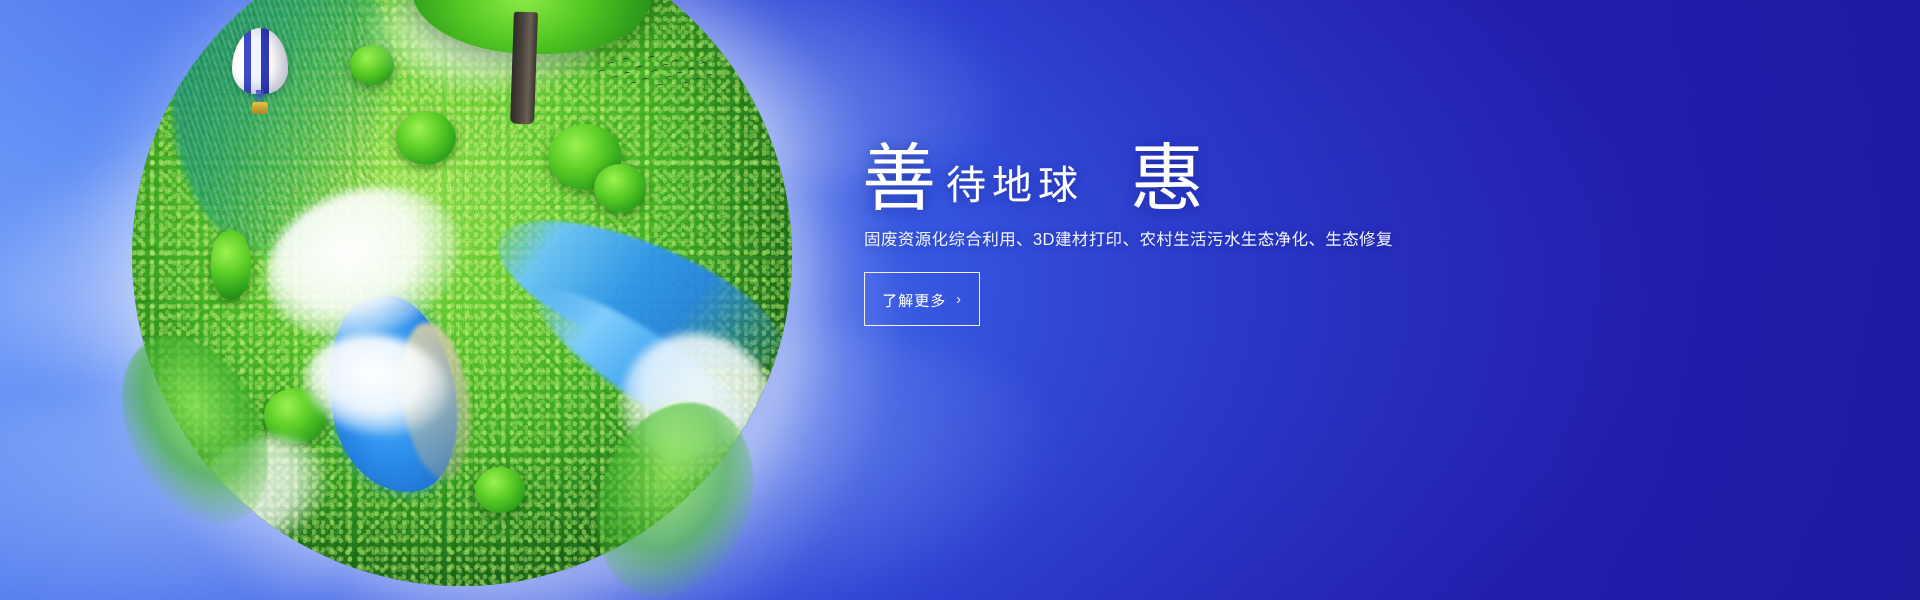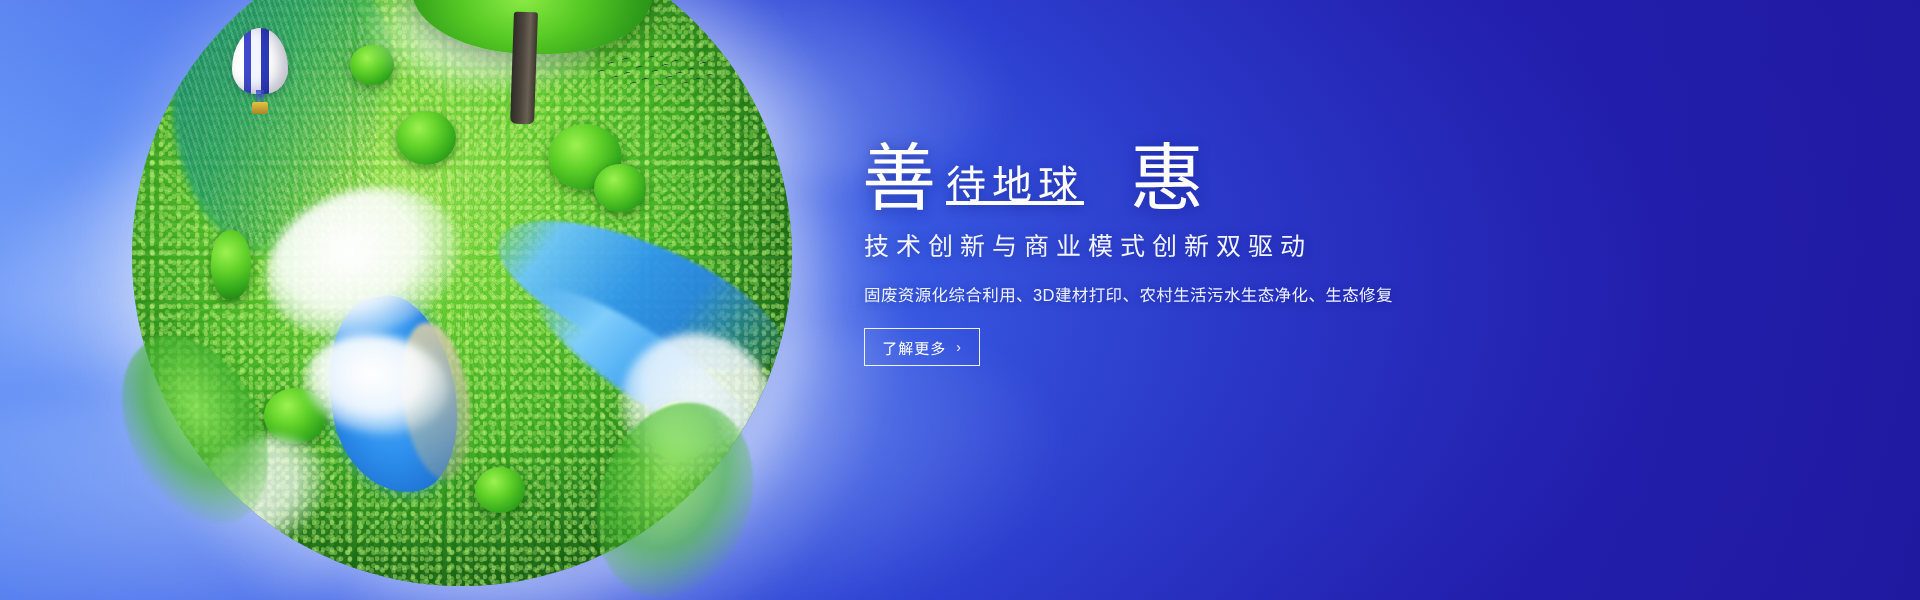--- a/index.html
+++ b/index.html
@@ -241,21 +241,20 @@
     text-shadow:0 2px 14px rgba(10,20,110,.45);
     position:relative;top:2px;
   }
   .h-small{
     font-family:"Liberation Serif","DejaVu Serif",serif;
     font-size:40px;line-height:1;
     font-weight:400;
     letter-spacing:6px;
     padding:0 0 8px 10px;
     text-shadow:0 2px 12px rgba(10,20,110,.45);
-    text-decoration:underline;
   }
   .h-gap{width:46px;flex:0 0 46px;}
 
   .subtitle{
     font-size:25px;
     letter-spacing:7px;
     font-weight:400;
     color:#f2f5ff;
     margin:0 0 20px 2px;
     text-shadow:0 1px 10px rgba(10,20,110,.4);
@@ -264,21 +263,21 @@
   .desc{
     font-size:16.5px;
     letter-spacing:.4px;
     color:#eef2ff;
     margin:0 0 22px 2px;
     text-shadow:0 1px 8px rgba(10,20,110,.4);
     white-space:nowrap;
   }
   .cta{
     display:inline-flex;align-items:center;justify-content:center;gap:10px;
-    width:116px;height:38px;
+    width:116px;height:54px;
     margin-left:2px;
     border:1px solid rgba(255,255,255,.92);
     background:transparent;
     color:#ffffff;
     font-size:15px;
     letter-spacing:1px;
     cursor:pointer;
     font-family:inherit;
     padding:0 12px;
   }
@@ -372,21 +371,20 @@
 
   <div class="copy">
 
     <div class="headline">
       <span class="h-big">善</span>
       <span class="h-small">待地球</span>
       <span class="h-gap"></span>
       <span class="h-big">惠</span>
     </div>
 
-    <div class="subtitle">技术创新与商业模式创新双驱动</div>
 
     <div class="desc">固废资源化综合利用、3D建材打印、农村生活污水生态净化、生态修复</div>
 
     <button class="cta">
       <span>了解更多</span>
       <span class="chev">›</span>
     </button>
 
   </div>
 </div>

